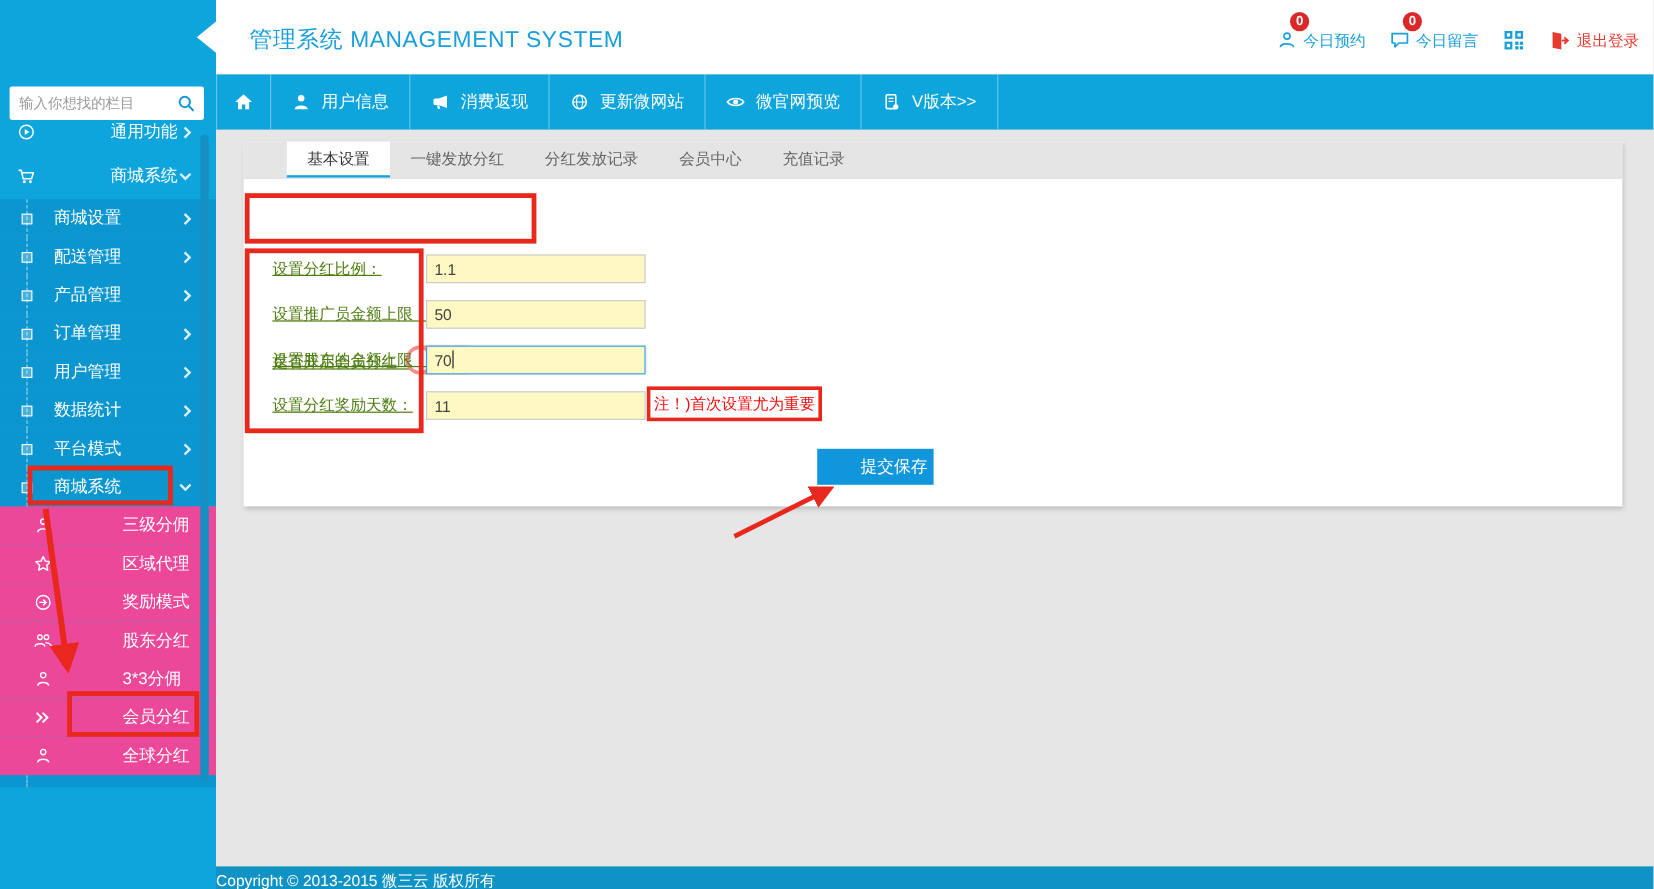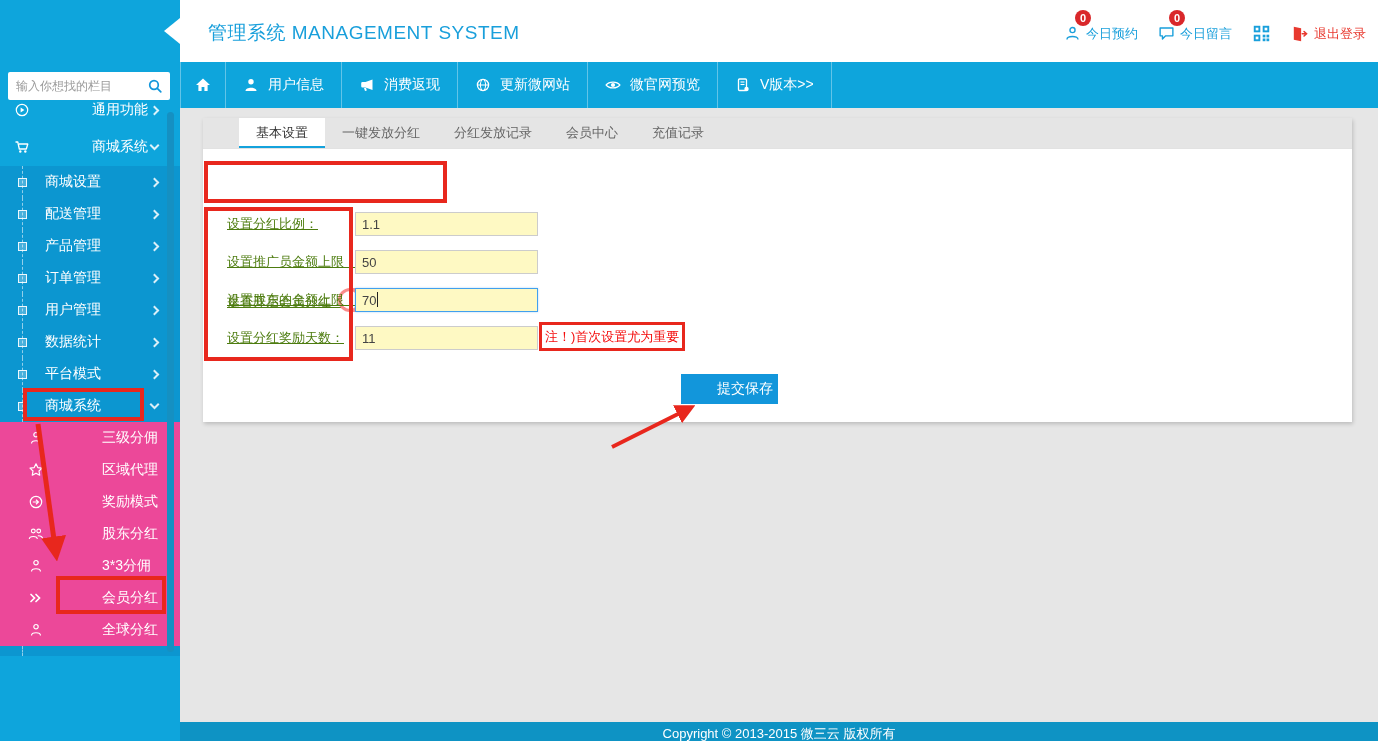--- a/index.html
+++ b/index.html
@@ -69,21 +69,21 @@
   .toggle { position:absolute; left:135px; top:170px; width:62px; height:24px; border-radius:12px; background:#fa8c8c; cursor:pointer; }
   .toggle .blob { position:absolute; left:29px; top:2px; width:30px; height:20px; border-radius:10px; background:#f26e6e; }
   .toggle .knob { position:absolute; left:3px; top:3px; width:18px; height:18px; border-radius:50%; background:#fff; }
   .toggle .state { position:absolute; left:30px; top:3px; width:28px; text-align:center; color:#fff; font-size:13px; line-height:18px; }
   .note { position:absolute; left:336px; top:205px; height:29px; border:3px solid #e8271d; color:#f40b0b;
     font-size:13px; line-height:23px; padding:0 3px; white-space:nowrap; background:#fff; }
   .submit-btn { position:absolute; left:478px; top:256px; width:97px; height:30px; background:#1296db; color:#fff;
     border:none; font-size:14px; font-family:inherit; cursor:pointer;padding-left:31px; }
   
   .footer { position:absolute; left:180px; top:722px; width:1198px; height:19px; background:#0e93c4;
-    color:#fff; font-size:13px; text-align:center; line-height:24px; overflow:hidden; }
+    color:#fff; font-size:13px; text-align:left; line-height:24px; overflow:hidden; }
   
   .anno-box { position:absolute; border:4px solid #e8271d; z-index:40; pointer-events:none; }
   #anno-arrows { position:absolute; left:0; top:0; width:1378px; height:741px; z-index:41; pointer-events:none; }
   svg.glyph { width:100%; height:100%; display:block; }
 </style>
 </head>
 <body>
 
 <div class="sidebar">
   <div class="search-wrap">

